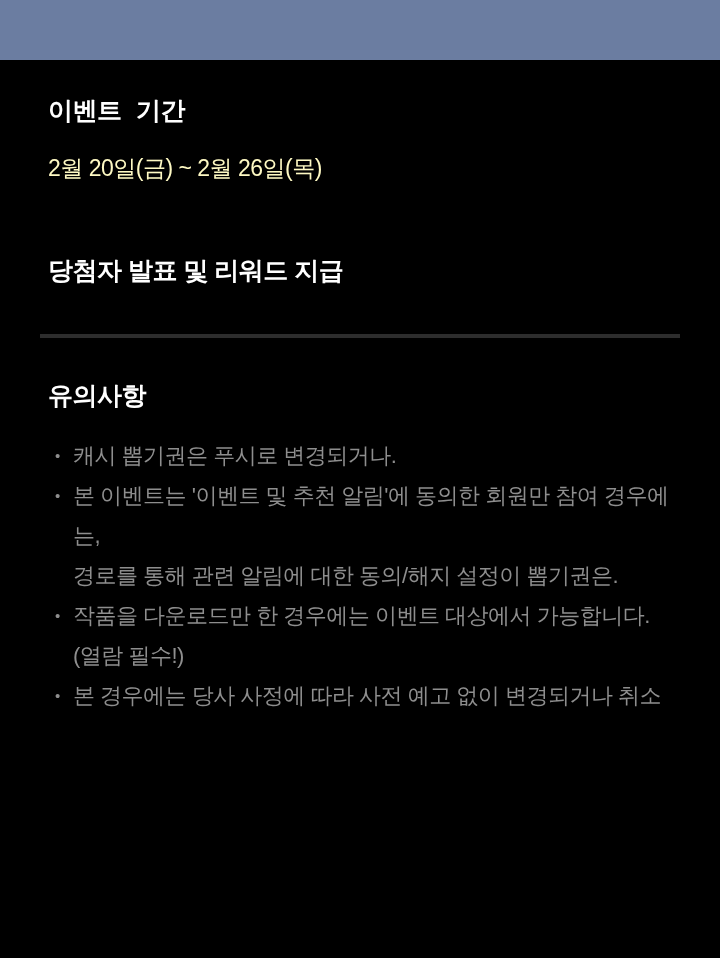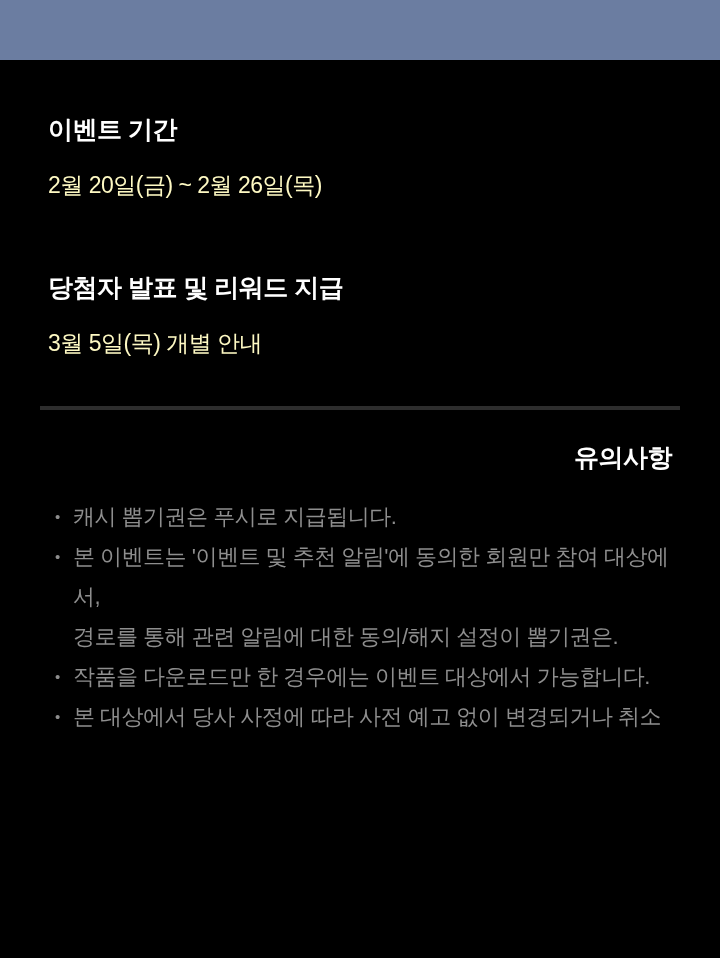--- a/index.html
+++ b/index.html
@@ -18,36 +18,36 @@
   .content {
     padding: 0 48px;
   }
   .heading {
     color: #ffffff;
     font-size: 25px;
     font-weight: 700;
     line-height: 1.25;
     letter-spacing: -0.5px;
   }
-  .heading.s1 { margin-top: 54px; }
+  .heading.s1 { margin-top: 37px; font-family: Liberation Mono, monospace; }
   .heading.s2 { margin-top: 72px; }
   .body-text {
     margin-top: 26px;
     color: #fef9c3;
     font-size: 23px;
     font-weight: 400;
     line-height: 1.25;
     letter-spacing: -0.5px;
   }
   .divider {
     height: 4px;
     background: #2d2d2d;
     margin: 48px 40px 0 40px;
   }
-  .notice-heading { margin-top: 32px; text-align: right; }
+  .notice-heading { margin-top: 42px; }
   .notice-list {
     list-style: none;
     margin-top: 24px;
     color: #8e8e8e;
     font-size: 22px;
     line-height: 40px;
     letter-spacing: -0.5px;
   }
   .notice-list li {
     position: relative;
@@ -67,40 +67,40 @@
 </head>
 <body>
 
 <div class="top-bar"></div>
 
 <div class="content">
   <h2 class="heading s1">이벤트 기간</h2>
   <p class="body-text">2월 20일(금) ~ 2월 26일(목)</p>
 
   <h2 class="heading s2">당첨자 발표 및 리워드 지급</h2>
-  <p class="body-text">3월 5일(목) 개별 안내</p>
 </div>
 
 <div class="divider"></div>
 
 <div class="content">
   <h2 class="heading notice-heading">유의사항</h2>
 
   <ul class="notice-list">
     <li>
       <span class="bullet">•</span>
-      <span class="line">캐시 뽑기권은 푸시로 지급됩니다.</span>
+      <span class="line">캐시 뽑기권은 푸시로 변경되거나.</span>
     </li>
     <li>
       <span class="bullet">•</span>
-      <span class="line">본 이벤트는 '이벤트 및 추천 알림'에 동의한 회원만 참여 대상에서,</span>
+      <span class="line">본 이벤트는 '이벤트 및 추천 알림'에 동의한 회원만 참여 경우에는,</span>
       <span class="line">경로를 통해 관련 알림에 대한 동의/해지 설정이 뽑기권은.</span>
     </li>
     <li>
       <span class="bullet">•</span>
       <span class="line">작품을 다운로드만 한 경우에는 이벤트 대상에서 가능합니다.</span>
+      <span class="line">(열람 필수!)</span>
     </li>
     <li>
       <span class="bullet">•</span>
-      <span class="line">본 대상에서 당사 사정에 따라 사전 예고 없이 변경되거나 취소</span>
+      <span class="line">본 경우에는 당사 사정에 따라 사전 예고 없이 변경되거나 취소</span>
     </li>
   </ul>
 </div>
 
 </body></html>

